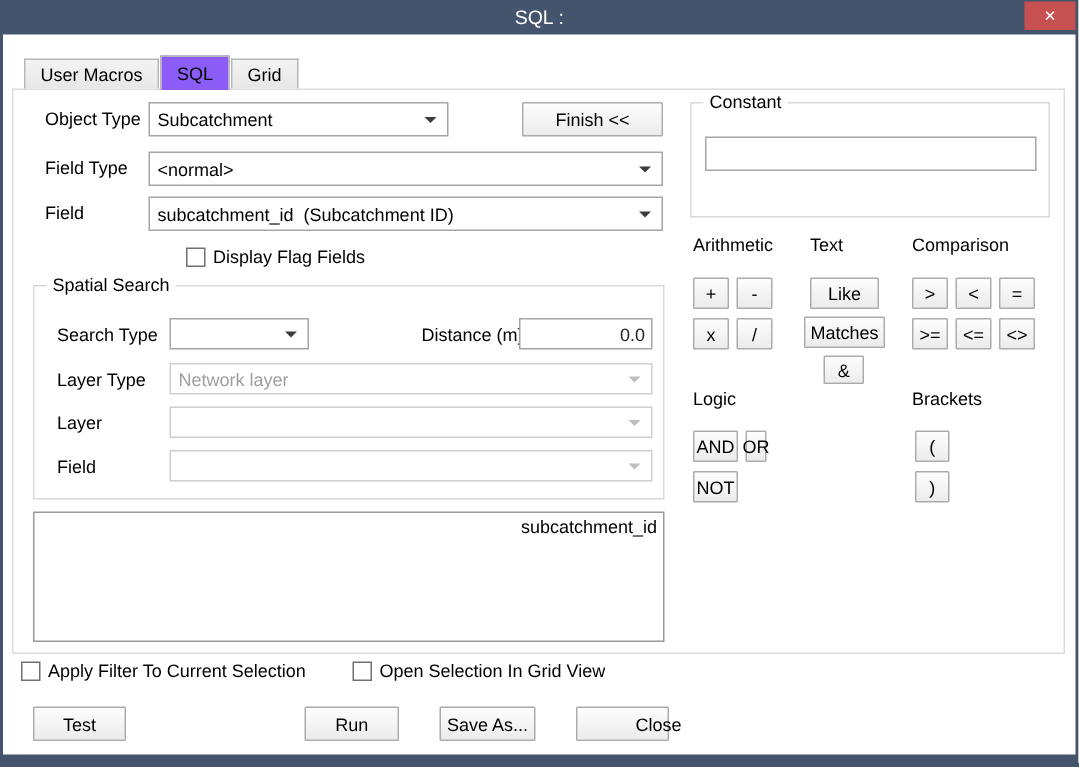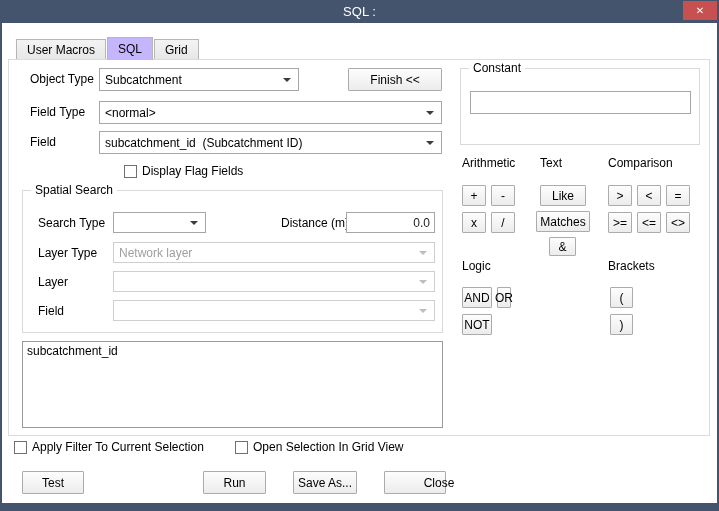--- a/index.html
+++ b/index.html
@@ -36,21 +36,21 @@
   }
   .tab {
     height: 20px; margin-bottom: 1px; padding: 0 10px;
     display: flex; align-items: center;
     background: linear-gradient(#f3f3f3, #e7e7e7);
     border: 1px solid #b6b6b6; border-bottom: none;
     cursor: pointer; white-space: nowrap;
   }
   .tab + .tab { margin-left: 1px; }
   .tab.active {
-    height: 23px; margin-bottom: 0; background: #c4b5fd; position: relative;
+    height: 23px; margin-bottom: 0; background: #8b5cf6; position: relative;
   }
   .panel {
     position: absolute; left: 8px; top: 59px; width: 702px; height: 377px;
     border: 1px solid #dcdcdc; z-index: 1;
   }
 
   .lbl { position: absolute; white-space: nowrap; z-index: 2; }
 
   .combo {
     position: absolute; height: 23px; z-index: 2;
@@ -100,20 +100,21 @@
     width: 13px; height: 13px; flex: 0 0 auto;
     border: 1px solid #707070; background: #fff;
   }
 
   textarea.sqlbox {
     position: absolute; z-index: 2;
     border: 1px solid #9a9a9a; background: #fff;
     resize: none; outline: none;
     font: 12px "Liberation Sans", sans-serif; color: #000;
     padding: 2px 4px;
+    text-align: right;
   }
 </style>
 </head>
 <body>
 
 <div class="window">
 
   <div class="titlebar">
     <span>SQL :</span>
   </div>

